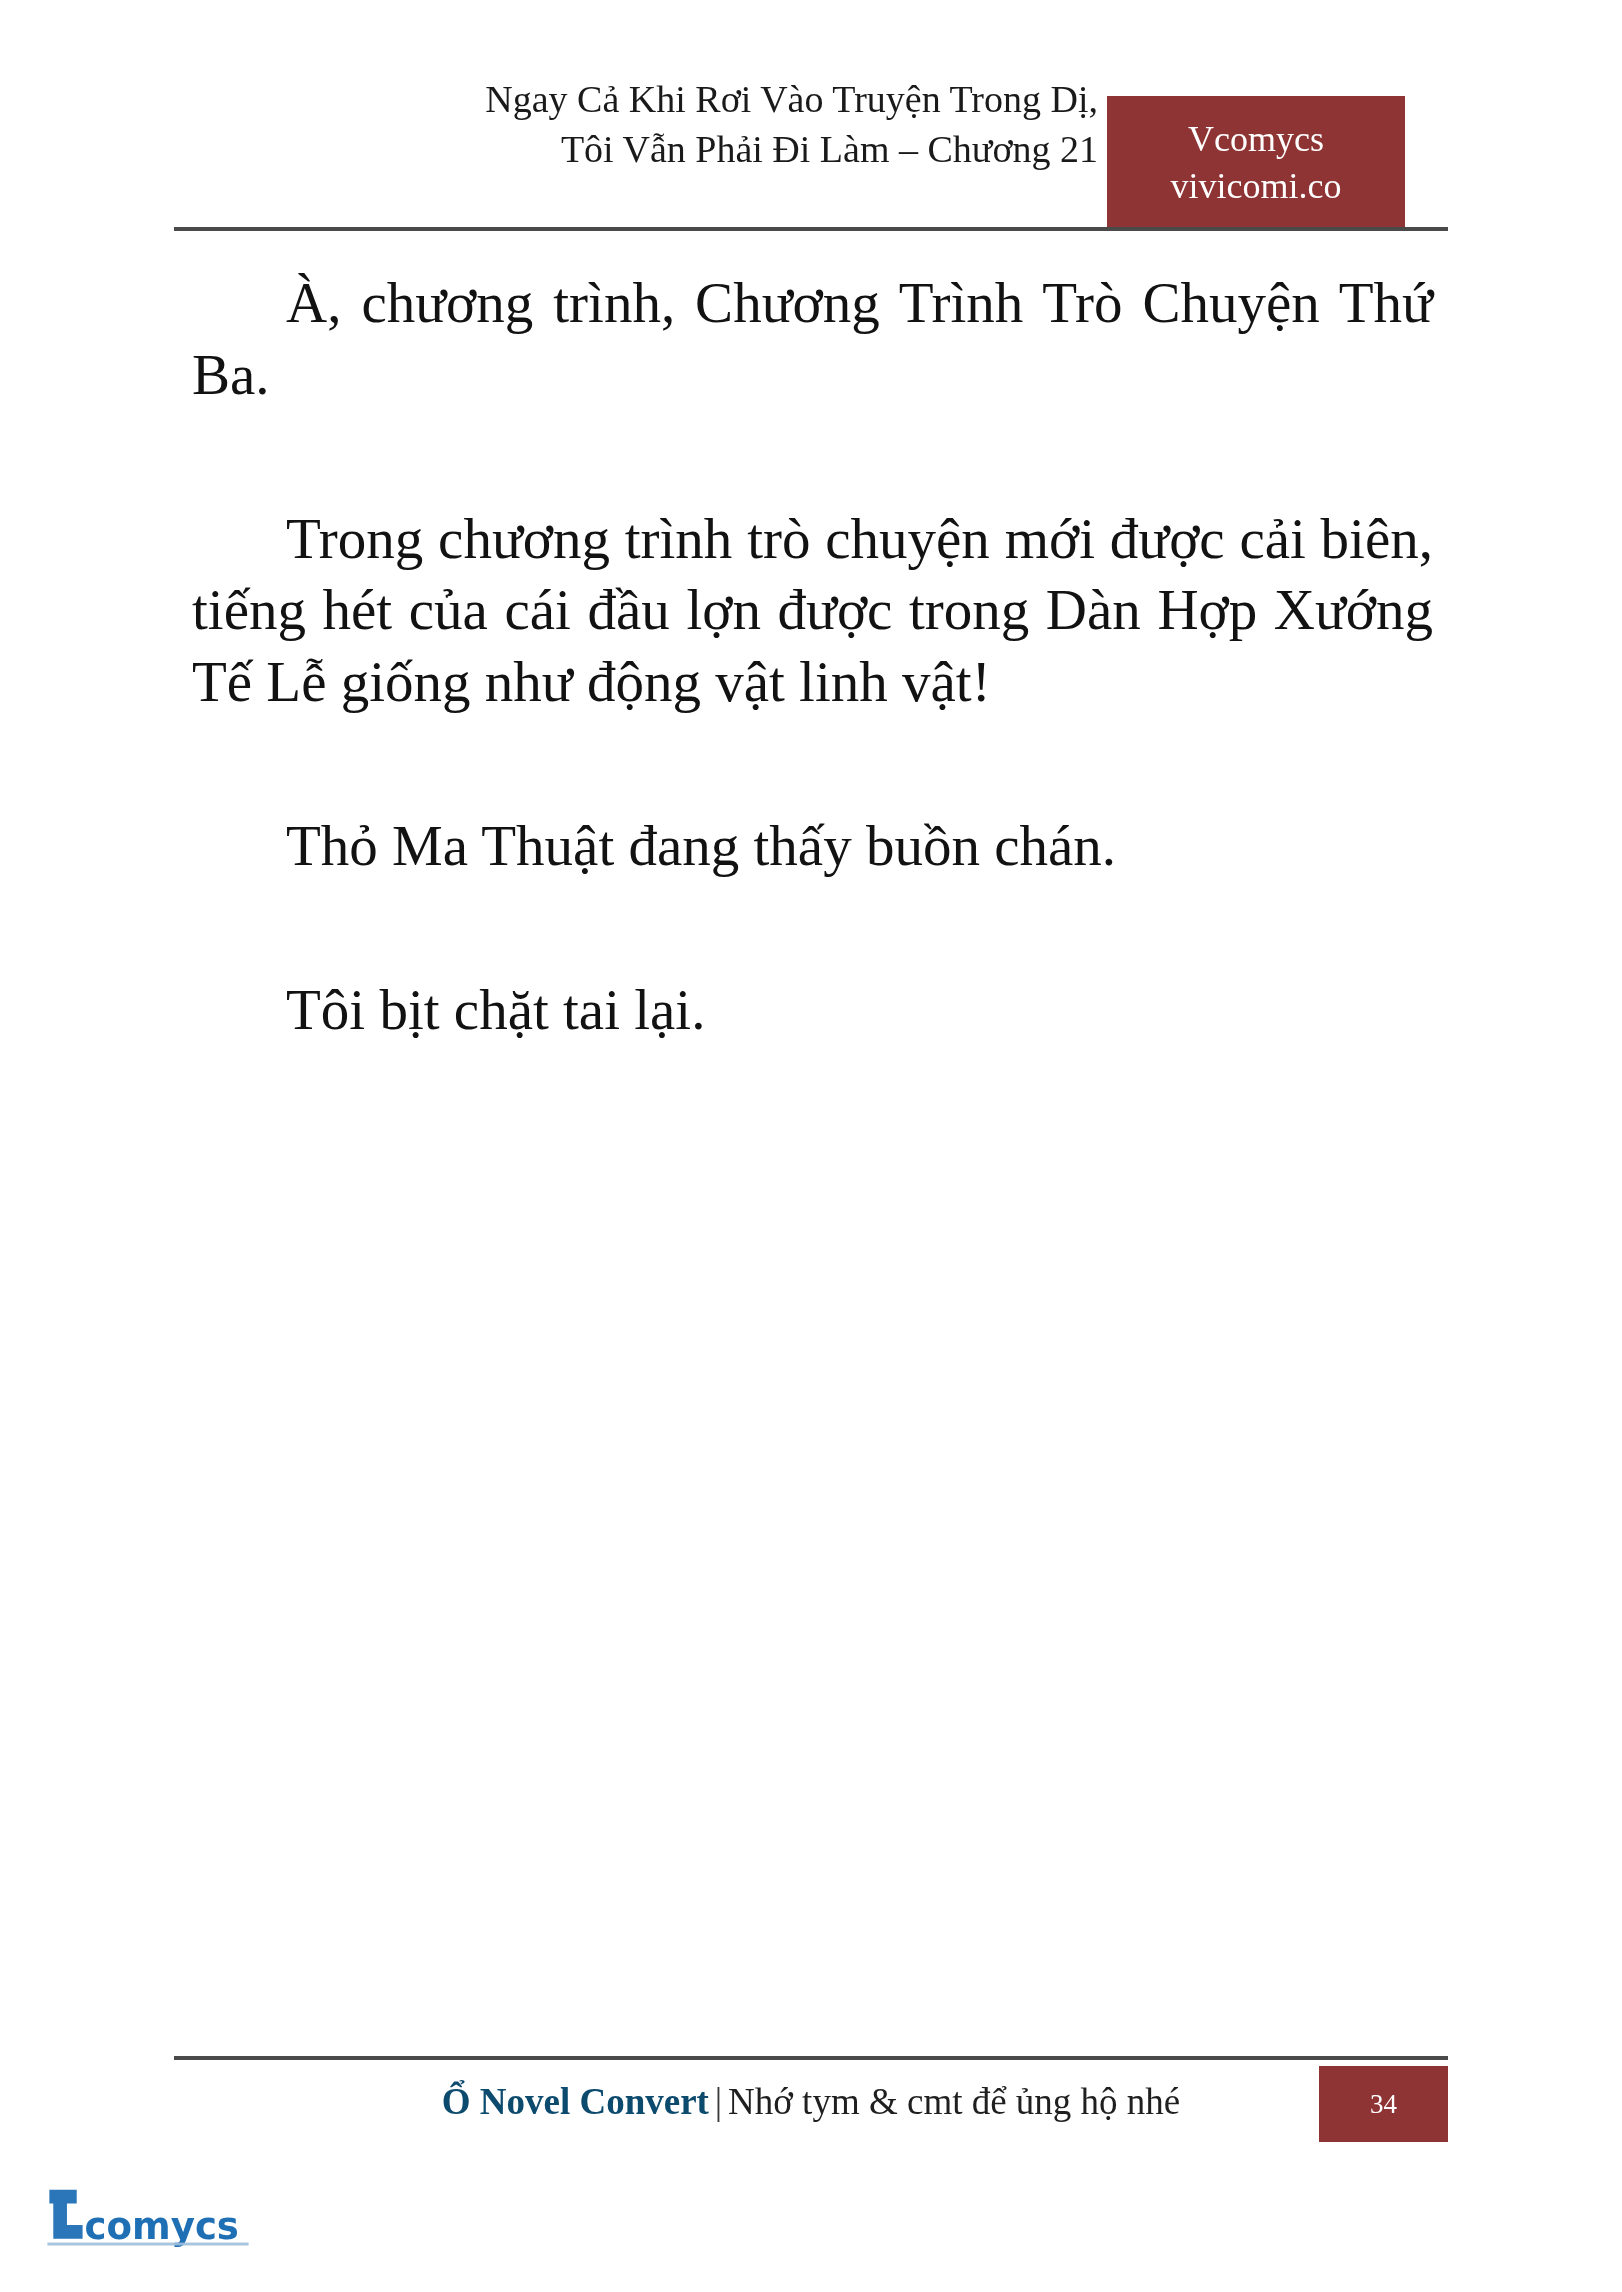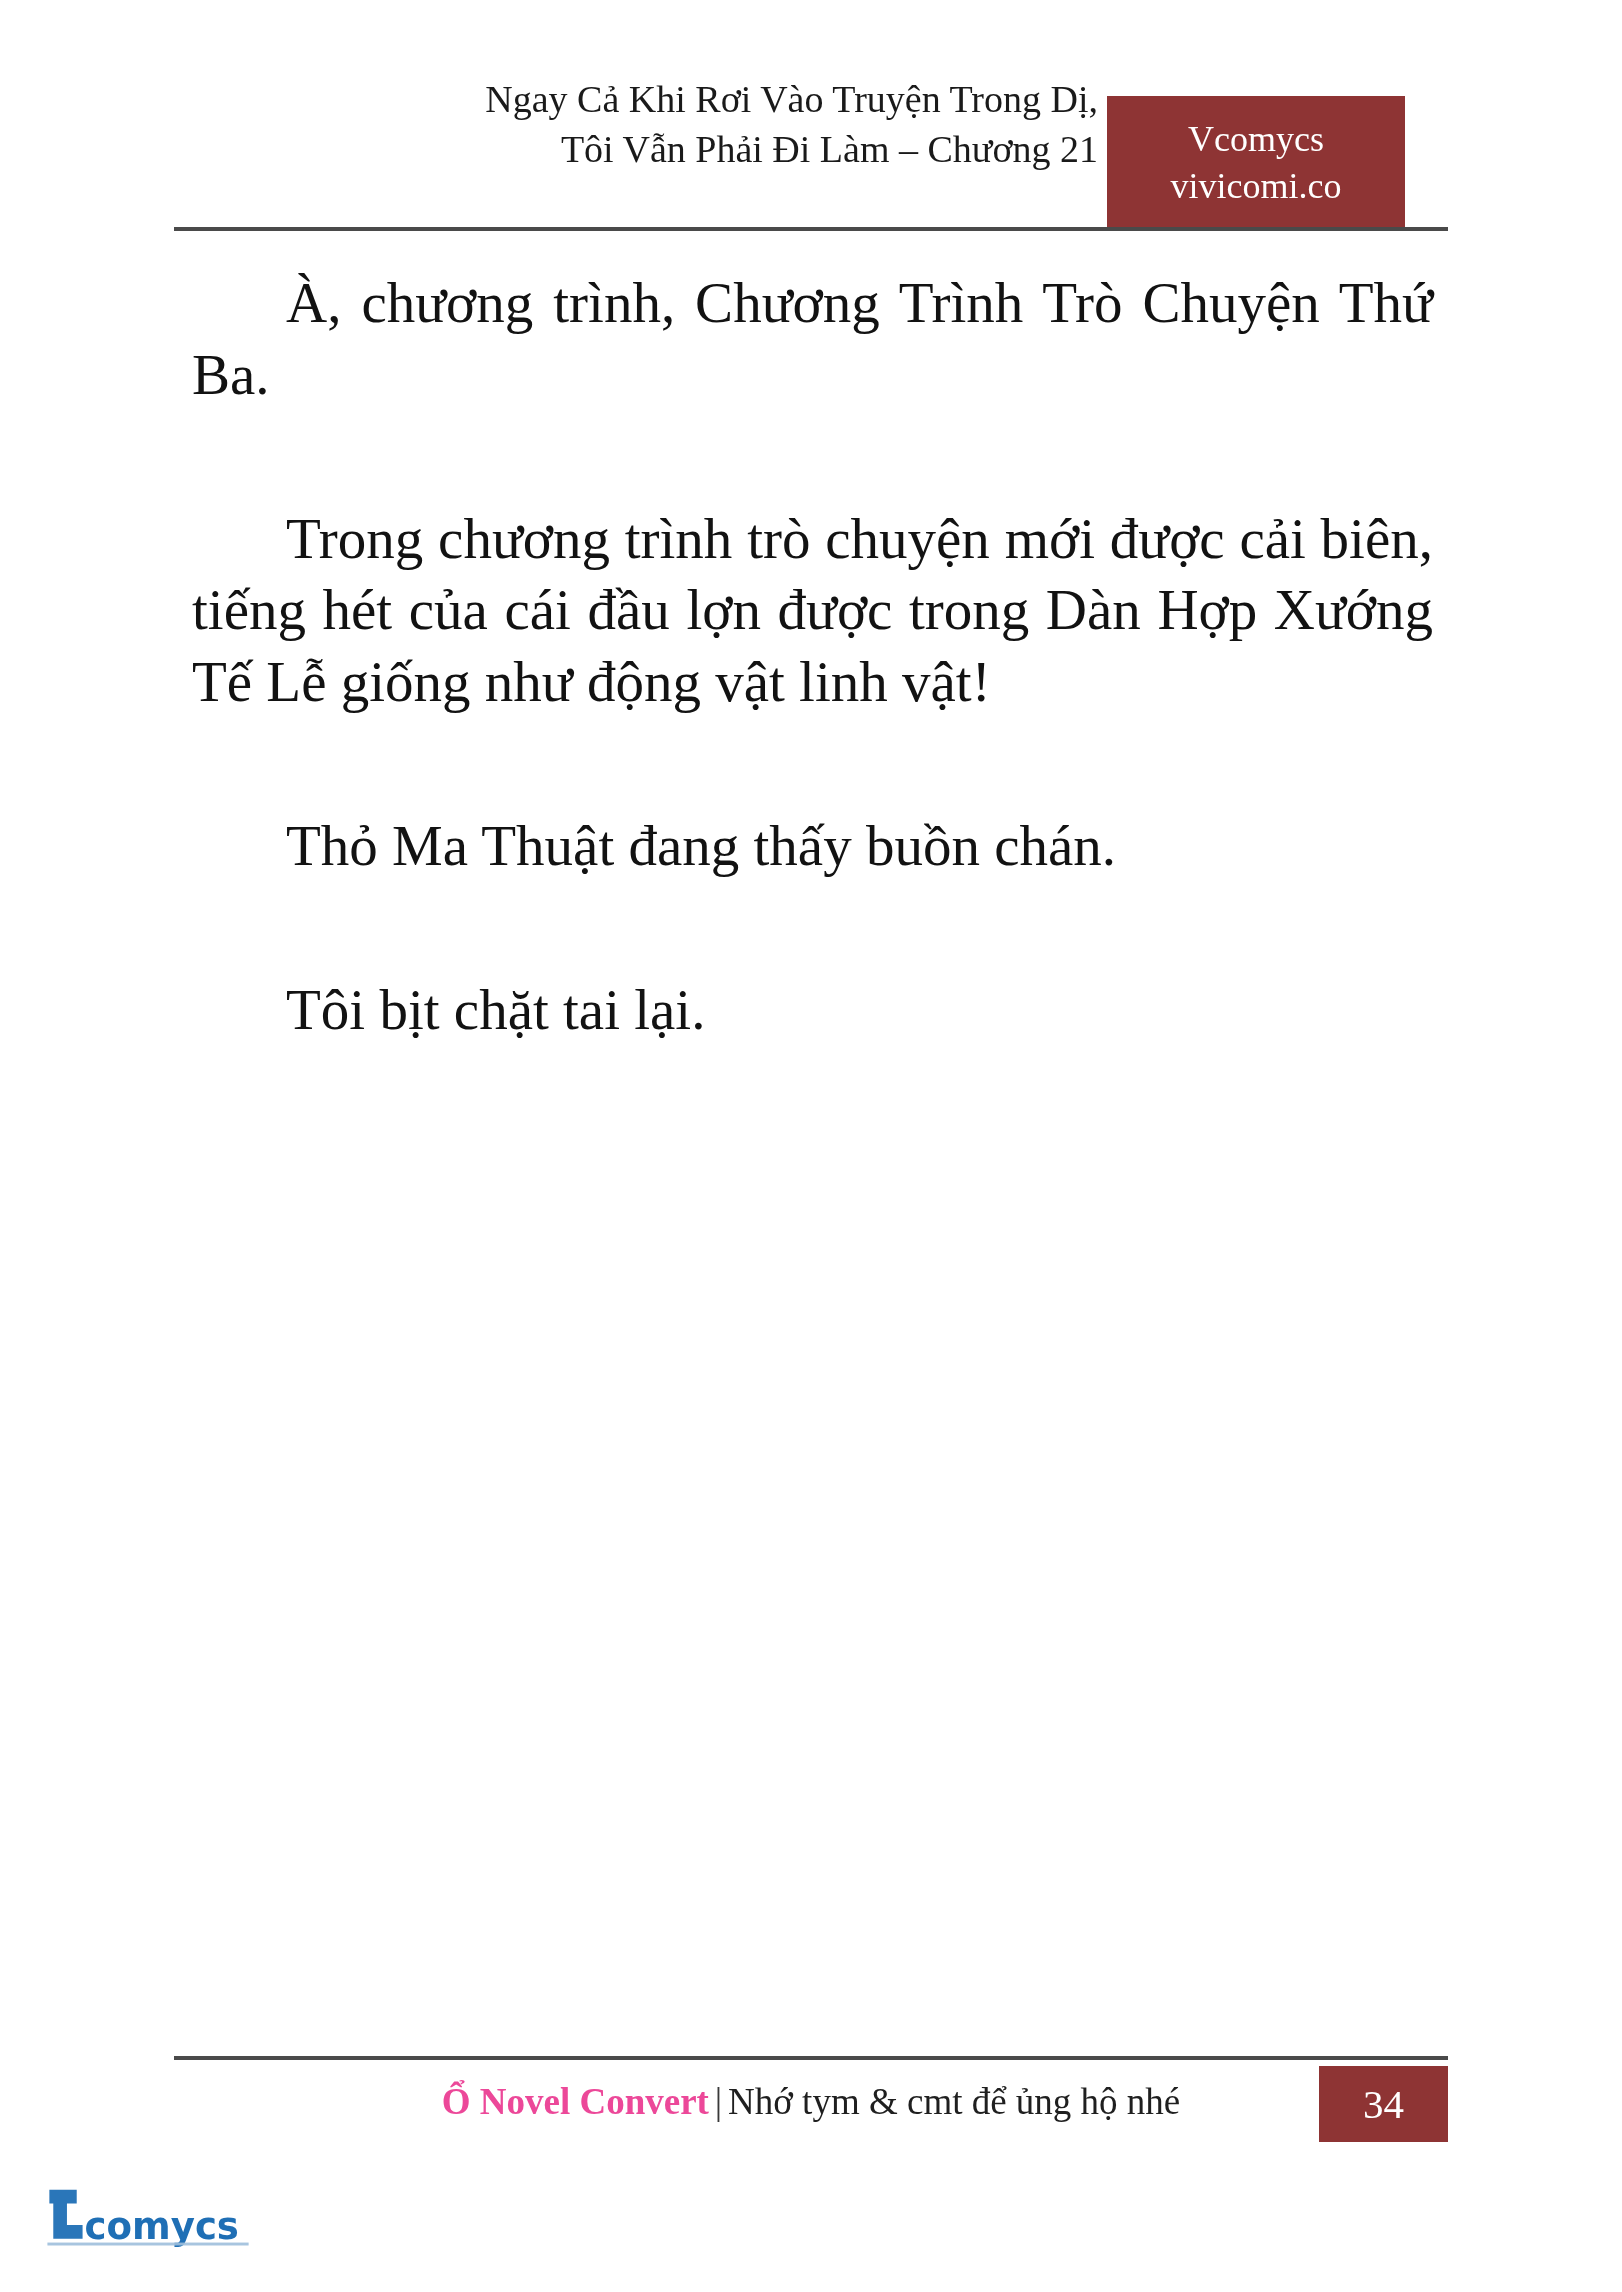--- a/index.html
+++ b/index.html
@@ -113,21 +113,21 @@
     position: absolute;
     left: 0;
     right: 0;
     top: 13.7px;
     text-align: center;
     font-size: 37px;
     font-family: "Liberation Serif", serif;
     white-space: nowrap;
   }
   .footer-brand {
-    color: #ec4899;
+    color: #0c4a6e;
     font-weight: bold;
     margin-top: 24px;
   }
   .footer-sep {
     color: #3a3a3a;
     padding: 0 5.9px;
   }
   .footer-note {
     color: #1f1f1f;
     margin-top: 12px;
@@ -136,21 +136,21 @@
     position: absolute;
     right: 0;
     top: 0;
     width: 129px;
     height: 76px;
     background: #8e3434;
     color: #ffffff;
     display: flex;
     align-items: center;
     justify-content: center;
-    font-size: 41px;
+    font-size: 27px;
     font-family: "Liberation Serif", serif;
   }
 
   
   .watermark {
     position: absolute;
     left: 43px;
     bottom: 27.4px;
     width: 212px;
     height: 84px;

